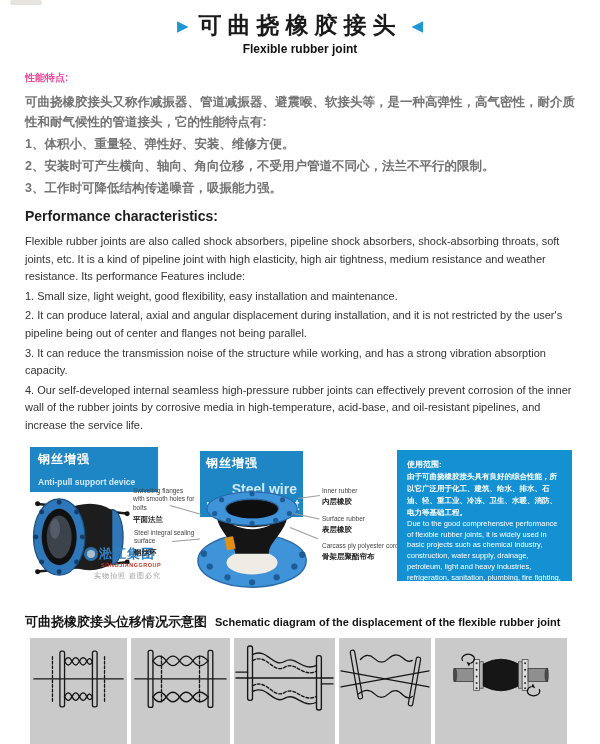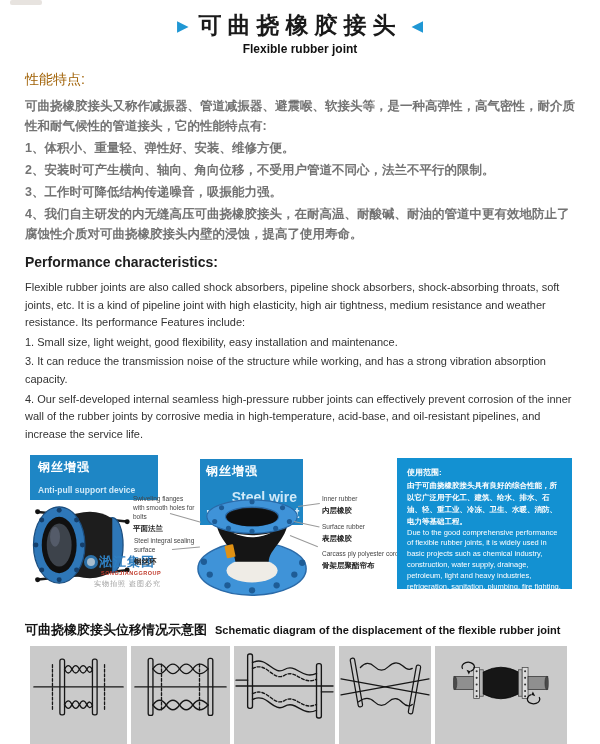--- a/index.html
+++ b/index.html
@@ -6,21 +6,21 @@
   body{width:600px;height:744px;background:#ffffff;overflow:hidden;
        font-family:"Liberation Sans",sans-serif;color:#262626;position:relative;}
   .content{padding:0 25px;}
   
   .title-wrap{text-align:center;margin-top:10px;}
   .title-line{display:flex;align-items:center;justify-content:center;gap:10px;}
   .title-cn{font-size:23px;font-weight:700;letter-spacing:6px;color:#1a1a1a;}
   .tri{font-size:15px;color:#1f97d4;line-height:1;}
   .title-en{font-size:12px;font-weight:700;color:#111;margin-top:1px;}
   
-  .h-cn{font-size:14px;font-weight:400;color:#a16207;margin:15px 0 7px;}
+  .h-cn{font-size:10px;font-weight:700;color:#ec4899;margin:15px 0 7px;}
   .h-en{font-size:14px;font-weight:700;color:#1e1e1e;margin:10px 0 9px;}
   
   .cnp{font-size:12.5px;font-weight:700;color:#737373;line-height:1.6;margin:0 0 2px;}
   .enp{font-size:11px;font-weight:400;color:#333;line-height:1.6;margin:0 0 2px;}
   
   .figure{position:relative;height:158px;margin-top:8px;}
   .label-box{position:absolute;background:#1e86c5;color:#fff;padding:4px 8px 5px;box-sizing:border-box;}
   .label-box .lc{font-size:12px;font-weight:700;letter-spacing:1px;}
   .label-box .le{font-size:8.5px;font-weight:700;color:#cfe9f8;margin-top:9px;}
   .photo{position:absolute;}
@@ -98,25 +98,25 @@
   <div class="title-en">Flexible rubber joint</div>
 </div>
 
 <div class="content">
 
   <div class="h-cn">性能特点:</div>
   <p class="cnp">可曲挠橡胶接头又称作减振器、管道减振器、避震喉、软接头等，是一种高弹性，高气密性，耐介质性和耐气候性的管道接头，它的性能特点有:</p>
   <p class="cnp">1、体积小、重量轻、弹性好、安装、维修方便。</p>
   <p class="cnp">2、安装时可产生横向、轴向、角向位移，不受用户管道不同心，法兰不平行的限制。</p>
   <p class="cnp">3、工作时可降低结构传递噪音，吸振能力强。</p>
-  <p class="cnp">4、我们自主研发的内无缝高压可曲挠橡胶接头，在耐高温、耐酸碱、耐油的管道中更有效地防止了腐蚀性介质对可曲挠橡胶接头内壁的浸蚀，提高了使用寿命。</p>
 
   <div class="h-en">Performance characteristics:</div>
   <p class="enp">Flexible rubber joints are also called shock absorbers, pipeline shock absorbers, shock-absorbing throats, soft joints, etc. It is a kind of pipeline joint with high elasticity, high air tightness, medium resistance and weather resistance. Its performance Features include:</p>
   <p class="enp">1. Small size, light weight, good flexibility, easy installation and maintenance.</p>
+  <p class="enp">2. It can produce lateral, axial and angular displacement during installation, and it is not restricted by the user's pipeline being out of center and flanges not being parallel.</p>
   <p class="enp">3. It can reduce the transmission noise of the structure while working, and has a strong vibration absorption capacity.</p>
   <p class="enp">4. Our self-developed internal seamless high-pressure rubber joints can effectively prevent corrosion of the inner wall of the rubber joints by corrosive media in high-temperature, acid-base, and oil-resistant pipelines, and increase the service life.</p>
 </div>
 
 <div class="figure">
 
   <div class="label-box" style="left:30px;top:4px;width:128px;">
     <div class="lc">钢丝增强</div>
     <div class="le">Anti-pull support device</div>
   </div>

